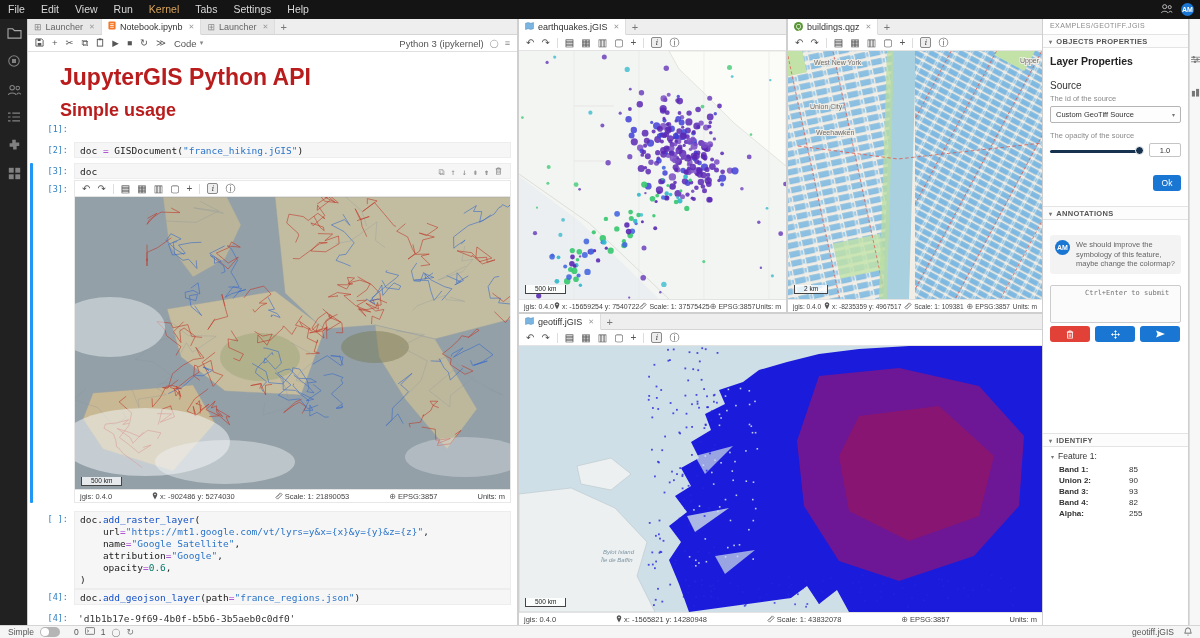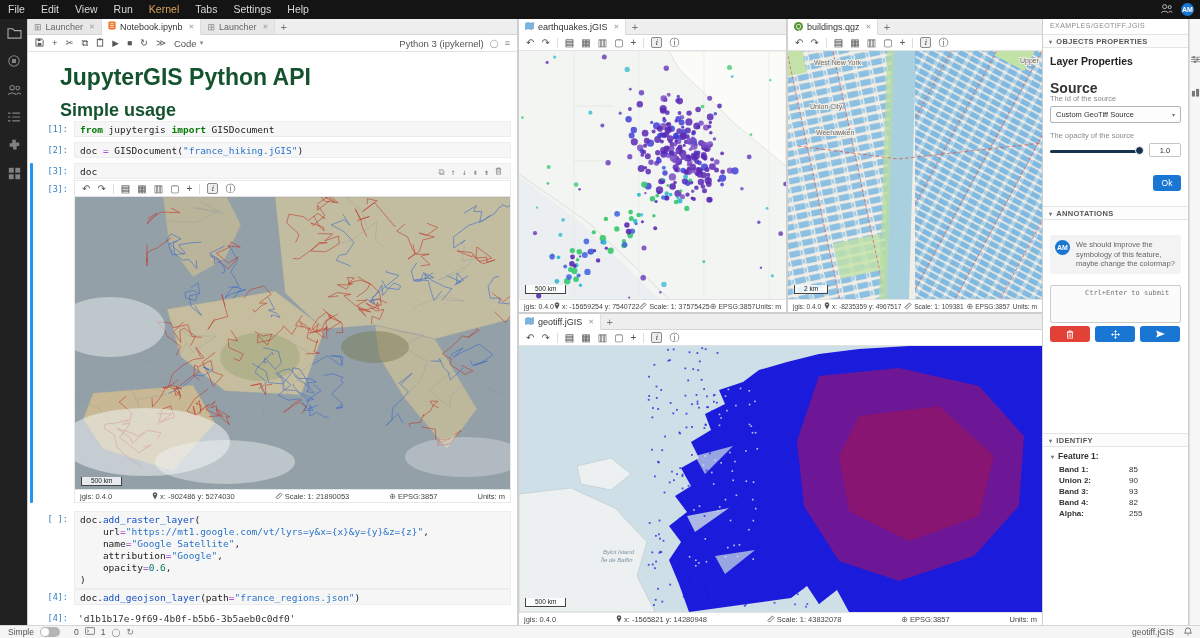--- a/index.html
+++ b/index.html
@@ -33,21 +33,21 @@
 .ibox{border:1px solid #8a8a8a;background:#eee;font-size:7.5px;width:11px;height:11px;display:flex;align-items:center;justify-content:center;border-radius:2px;font-style:italic;font-family:"DejaVu Serif",serif;color:#333}
 .mapwrap{position:absolute;left:0;right:0;overflow:hidden;background:#eef1f2}
 .mapwrap svg{display:block}
 .scalebar{position:absolute;background:rgba(255,255,255,.78);border:1px solid #444;border-top:none;font-size:6.5px;color:#222;text-align:center;padding:0 9px;height:9px;line-height:8px}
 .infobar{position:absolute;left:0;right:0;bottom:0;height:13px;background:#fff;border-top:1px solid #e3e3e3;display:flex;align-items:center;justify-content:space-between;font-size:7px;color:#444;padding:0 5px;white-space:nowrap;overflow:hidden}
 .ibg{display:flex;align-items:center;gap:2px}
 .glb{font-size:8px;color:#555}
 
 #nb-toolbar{position:absolute;left:0;top:16px;right:0;height:17px;background:#fff;border-bottom:1px solid #e0e0e0;display:flex;align-items:center;gap:8px;padding:0 7px;font-size:9.5px;color:#555}
 #nb-content{position:absolute;left:0;top:33px;right:0;bottom:0;background:#fff;overflow:hidden}
-.nbtitle{position:absolute;left:32px;font-weight:bold;color:#14532d}
+.nbtitle{position:absolute;left:32px;font-weight:bold;color:#b91c1c}
 .prompt{position:absolute;left:0;width:40px;text-align:right;font-size:8.5px;color:#307fc1;font-family:"DejaVu Sans Mono",monospace}
 .codecell{position:absolute;left:46px;right:6px;background:#f6f6f6;border:1px solid #ededed;padding:2px 5px;font-size:9.5px;line-height:12px;color:#222;font-family:"DejaVu Sans Mono",monospace;white-space:pre}
 .kw{color:#0a7a0a;font-weight:bold}.str{color:#2a74c9}.op{color:#9a24c9}.num{color:#0a7a6a}.prop{color:#1250c8}
 .celltools{position:absolute;right:8px;top:2px;display:flex;gap:6px;color:#8a8a8a;font-size:8.5px;align-items:center}
 .activebar{position:absolute;left:2px;width:3px;background:#2196f3;border-radius:1px}
 .outtext{position:absolute;left:50px;font-size:9.5px;color:#333;font-family:"DejaVu Sans Mono",monospace}
 
 #gis-widget{position:absolute;left:46px;top:128px;width:437px;height:323px;border:1px solid #e8e8e8}
 #gis-widget .toolbar{top:0}
 #gis-widget .mapwrap{top:16px;height:294px}
@@ -177,21 +177,20 @@
         <span style="font-size:8px;color:#888">◯</span>
         <span style="font-size:9px;color:#888">≡</span>
       </span>
     </div>
 
     <div id="nb-content">
       <div class="nbtitle" style="top:12px;font-size:23px">JupyterGIS Python API</div>
       <div class="nbtitle" style="top:48px;font-size:18px">Simple usage</div>
 
       <div class="prompt" style="top:72px">[1]:</div>
-      <div class="codecell" style="top:69px;height:16px"><span class="kw">from</span><span> jupytergis </span><span class="kw">import</span><span> GISDocument</span></div>
 
       <div class="prompt" style="top:93px">[2]:</div>
       <div class="codecell" style="top:90px;height:16px"><span>doc </span><span class="op">= </span><span>GISDocument(</span><span class="str">"france_hiking.jGIS"</span><span>)</span></div>
 
       <div class="prompt" style="top:114px">[3]:</div>
       <div class="codecell" style="top:111px;height:16px"><span>doc</span>
         <div class="celltools">
           <span>⧉</span>
           <span>↑</span>
           <span>↓</span>
@@ -1176,21 +1175,21 @@
     </div>
   </div>
 
   <div id="rightpanel">
     <div class="crumb">EXAMPLES/GEOTIFF.JGIS</div>
     <div class="sechead" style="top:15px">
       <span class="caret">▾</span>
       <span>OBJECTS PROPERTIES</span>
     </div>
     <div style="position:absolute;top:36px;left:7px;font-size:10.5px;font-weight:bold;color:#222">Layer Properties</div>
-    <div style="position:absolute;top:61px;left:7px;font-size:14px;font-weight:bold;color:#333">Source</div>
+    <div style="position:absolute;top:61px;left:7px;font-size:10px;font-weight:normal;color:#333">Source</div>
     <div class="help" style="position:absolute;top:75px;left:7px">The id of the source</div>
     <div class="selectbox" style="top:87px">
       <span>Custom GeoTiff Source</span>
       <span style="font-size:6px;color:#777">▾</span>
     </div>
     <div class="help" style="position:absolute;top:112px;left:7px">The opacity of the source</div>
     <div class="slider-track" style="top:131px"></div>
     <div class="slider-knob" style="top:127px;left:92px"></div>
     <div class="valbox" style="top:124px;left:106px">1.0</div>
     <button class="okbtn" style="top:156px;left:110px">Ok</button>
@@ -1218,21 +1217,21 @@
       </button>
     <button class="abtn blue" style="top:307px;left:97px">
         <svg width="9" height="8" viewBox="0 0 10 9">
           <path d="M0 8.5L10 4.5 0 .5l1.6 4z" fill="#fff"></path>
         </svg>
       </button>
     <div class="sechead" style="top:414px">
       <span class="caret">▾</span>
       <span>IDENTIFY</span>
     </div>
-    <div style="position:absolute;top:432px;left:8px;font-size:8.5px;font-weight:bold;color:#333;display:flex;gap:4px;align-items:center">
+    <div style="position:absolute;top:432px;left:8px;font-size:8.5px;font-weight:normal;color:#333;display:flex;gap:4px;align-items:center">
       <span class="caret">▾</span>
       <span>Feature 1:</span>
     </div>
     <div class="bandrow" style="top:446px">
         <span class="bandlab">Band 1:</span>
         <span>85</span>
       </div>
     <div class="bandrow" style="top:457px">
         <span class="bandlab">Union 2:</span>
         <span>90</span>

